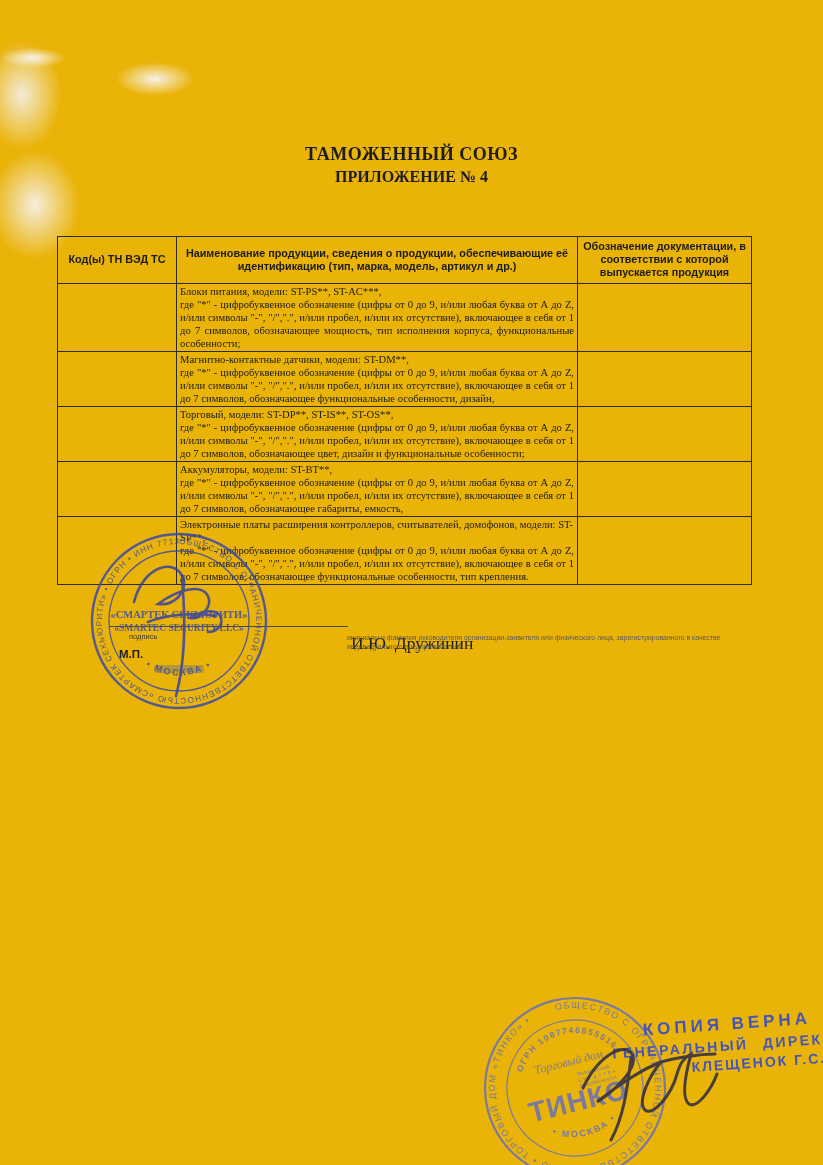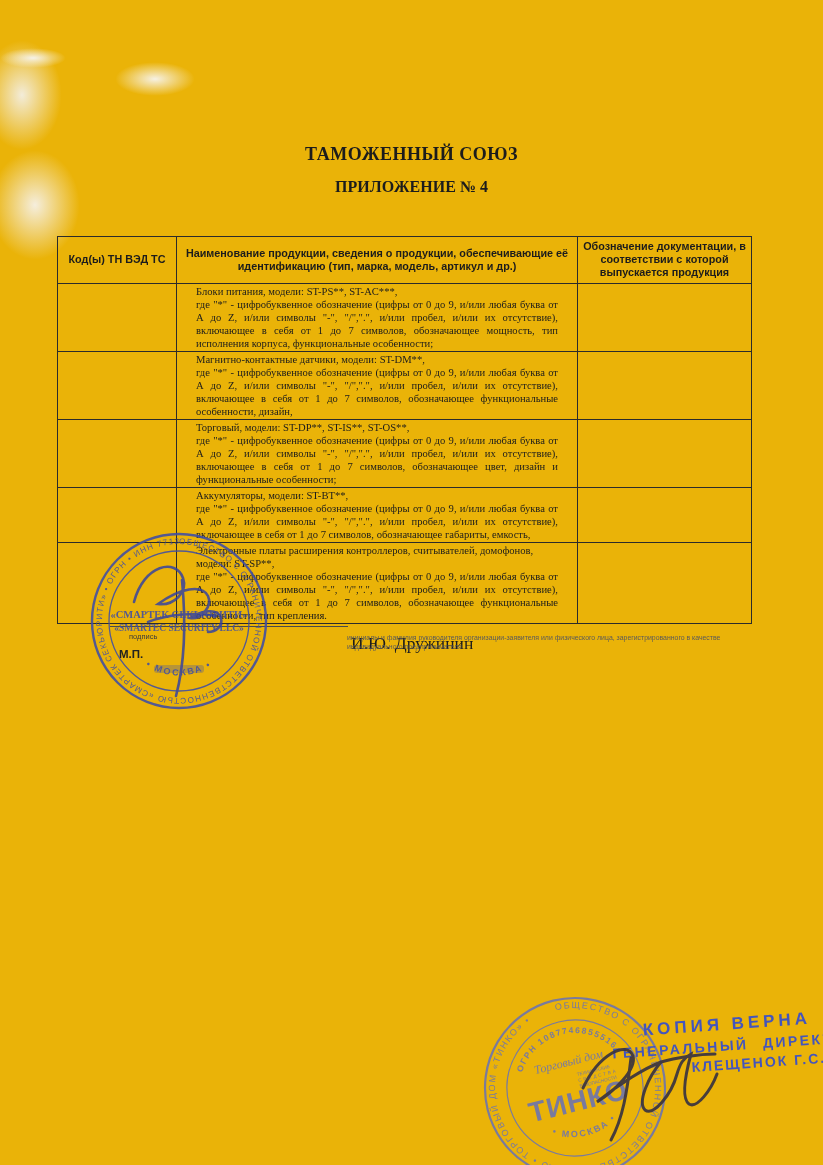--- a/index.html
+++ b/index.html
@@ -7,26 +7,26 @@
         font-family:"Liberation Serif",serif;color:#1c1c1c;}
   
   .smudge{position:absolute;border-radius:50%;pointer-events:none;}
   .sm1{left:-18px;top:40px;width:80px;height:110px;background:radial-gradient(ellipse,#f3ecd9 0%,rgba(243,236,217,0) 70%);}
   .sm2{left:-10px;top:150px;width:90px;height:110px;background:radial-gradient(ellipse,#f5eedd 0%,rgba(245,238,221,0) 70%);}
   .sm3{left:115px;top:62px;width:80px;height:34px;background:radial-gradient(ellipse,#f6f1e4 0%,rgba(246,241,228,0) 70%);}
   .sm4{left:0px;top:48px;width:66px;height:20px;background:radial-gradient(ellipse,#f6f2e8 0%,rgba(246,242,232,0) 70%);}
 
   .doc-header{position:absolute;top:144px;left:0;width:100%;text-align:center;font-weight:bold;}
   .h-line1{font-size:18px;letter-spacing:.5px;}
-  .h-line2{font-size:16px;margin-top:13px;}
+  .h-line2{font-size:16px;margin-top:3px;}
   .h-line3{font-size:17px;margin-top:2px;}
   .h-line4{font-size:12.5px;margin-top:3px;}
 
   table.decl{position:absolute;left:57px;top:236px;width:667px;border-collapse:collapse;table-layout:fixed;}
-  table.decl td{border:1.6px solid #2b2b2b;vertical-align:top;padding:1px 19px;}
+  table.decl td{border:1.6px solid #2b2b2b;vertical-align:top;padding:1px 3px;}
   td.c1{width:110px;text-align:center;}
   td.c2{width:392px;}
   td.c3{width:165px;}
   tr.hdr td{font-family:"Liberation Sans",sans-serif;font-weight:bold;font-size:10.8px;
             line-height:1.22;text-align:center;vertical-align:middle;padding:3px 4px;}
   tr.coderow td{font-size:10.5px;height:14px;padding:0 4px;}
   .prod-title{font-size:10.6px;line-height:1.23;}
   .prod-body{font-size:10.6px;line-height:1.23;text-align:justify;}
 
   .sig-line{position:absolute;left:110px;top:626px;width:238px;border-top:1.6px solid #4a4a4a;}

